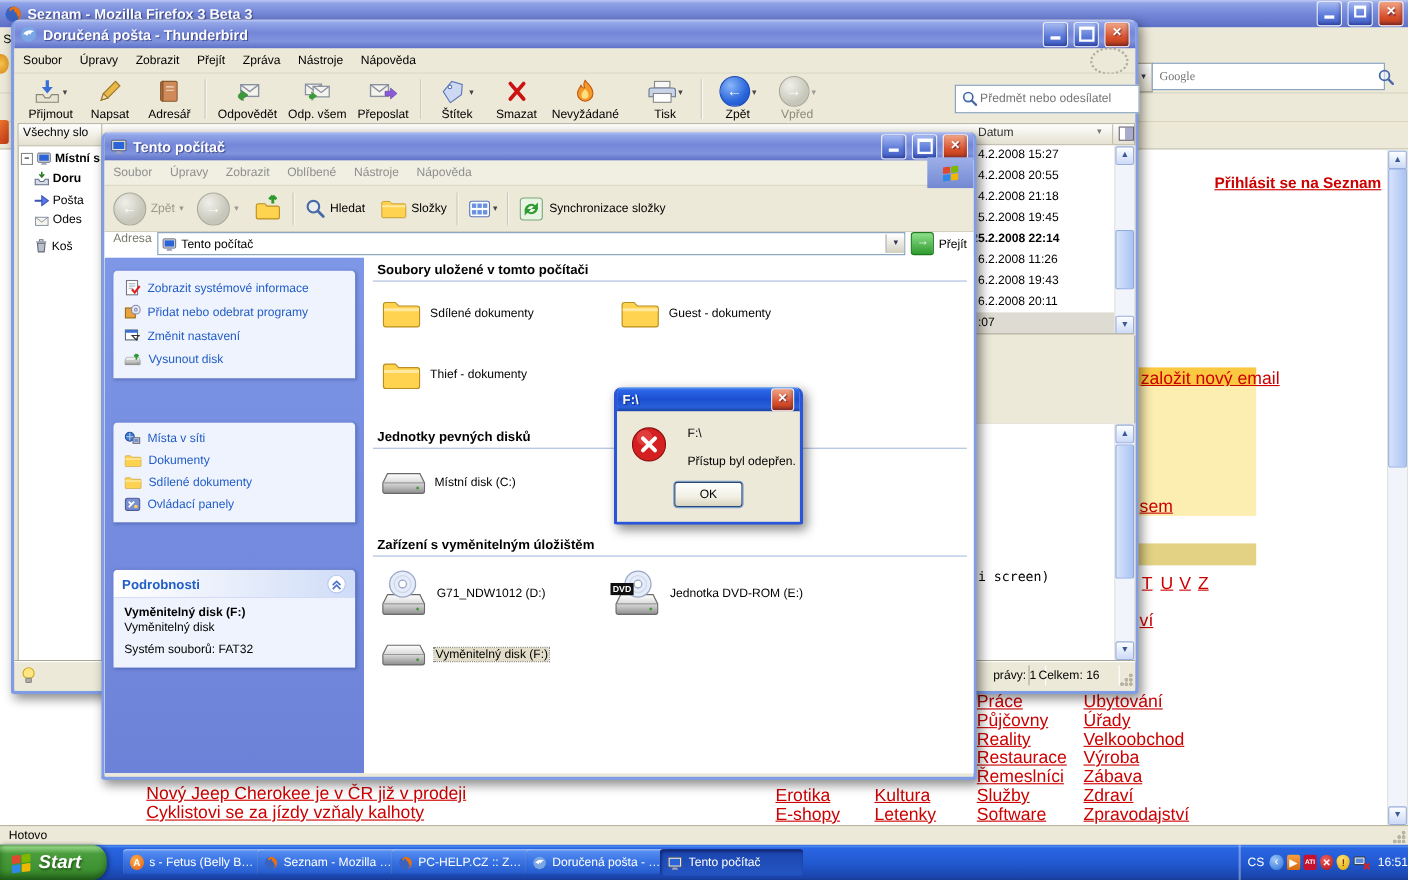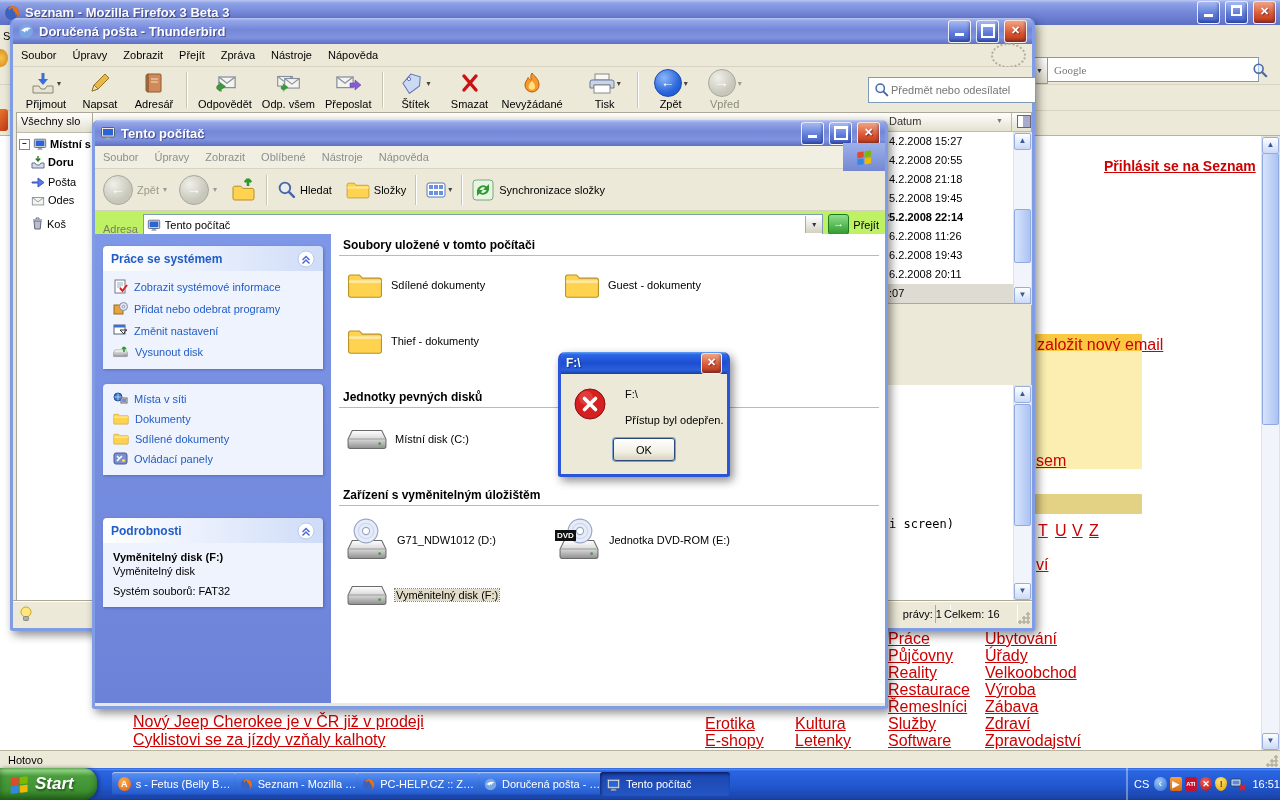--- a/index.html
+++ b/index.html
@@ -538,47 +538,40 @@
     <span style="display:flex;align-items:center;gap:5px">
           <svg width="22" height="22" viewBox="0 0 22 22">
             <rect x="1" y="1" width="20" height="20" rx="3" fill="#e8f4e4" stroke="#7aa87a"></rect>
             <path d="M5 12a6 6 0 0 1 9.5-4.5L17 5v6h-6l2.2-2.2A3.8 3.8 0 0 0 7.3 12z" fill="#2f9a2f"></path>
             <path d="M17 10a6 6 0 0 1-9.5 4.5L5 17v-6h6l-2.2 2.2A3.8 3.8 0 0 0 14.7 10z" fill="#2f9a2f"></path>
           </svg>
           <span>Synchronizace složky</span>
         </span>
   </div>
 
-  <div style="height:24px;display:flex;align-items:flex-end;gap:5px;padding-left:8px;background:#bef264;border-bottom:1px solid #cfcbbb">
+  <div style="height:24px;display:flex;align-items:flex-start;gap:5px;padding-left:8px;background:#ffffff;border-bottom:1px solid #cfcbbb">
     <span style="color:#7a7a6a">Adresa</span>
     <span style="flex:1;height:19px;background:#fff;border:1px solid #7f9db9;display:flex;align-items:center;gap:4px;padding-left:3px">
       <svg width="14" height="14">
             <use href="#s-pc"></use>
           </svg>
       <span style="flex:1">Tento počítač</span>
       <span style="width:16px;height:17px;background:linear-gradient(180deg,#fff,#d4d0c0);border-left:1px solid #aaa;text-align:center;font-size:7px;line-height:17px;color:#335">▼</span>
     </span>
     <span style="display:flex;align-items:center;gap:4px;padding-right:6px">
       <span style="width:19px;height:19px;border-radius:3px;background:linear-gradient(180deg,#8ee08a,#2f9a2f);border:1px solid #1e7a1e;color:#fff;font-weight:bold;text-align:center;line-height:17px">→</span>
       <span>Přejít</span>
     </span>
   </div>
 
   <div class="abs" style="left:0;top:114px;width:790px;height:469px;background:#fff;overflow:hidden">
 
     <div class="abs" style="left:0;top:0;width:236px;height:469px;background:linear-gradient(180deg,#7e97e6,#6c82d8)">
 
       <div class="taskbox" style="top:12px">
-        <div class="hd">
-              <span>Práce se systémem</span>
-          <svg width="18" height="18">
-                <circle cx="9" cy="9" r="8" fill="#fff" stroke="#b8c8ee"></circle>
-                <path d="M5.5 10L9 6.5l3.5 3.5M5.5 13.5L9 10l3.5 3.5" stroke="#4d6fd0" fill="none" stroke-width="1.5"></path>
-              </svg>
-            </div>
         <div class="bd">
           <div class="taskitem">
                 <svg width="15" height="15" viewBox="0 0 15 15">
                   <rect x="2" y="1" width="10" height="13" fill="#fff" stroke="#778"></rect>
                   <path d="M4 4h6M4 6h6M4 8h4" stroke="#9ab"></path>
                   <path d="M7 9l2.5 3L14 6" stroke="#d22" stroke-width="2" fill="none"></path>
                 </svg>
                 <span>Zobrazit systémové informace</span>
               </div>
           <div class="taskitem">

